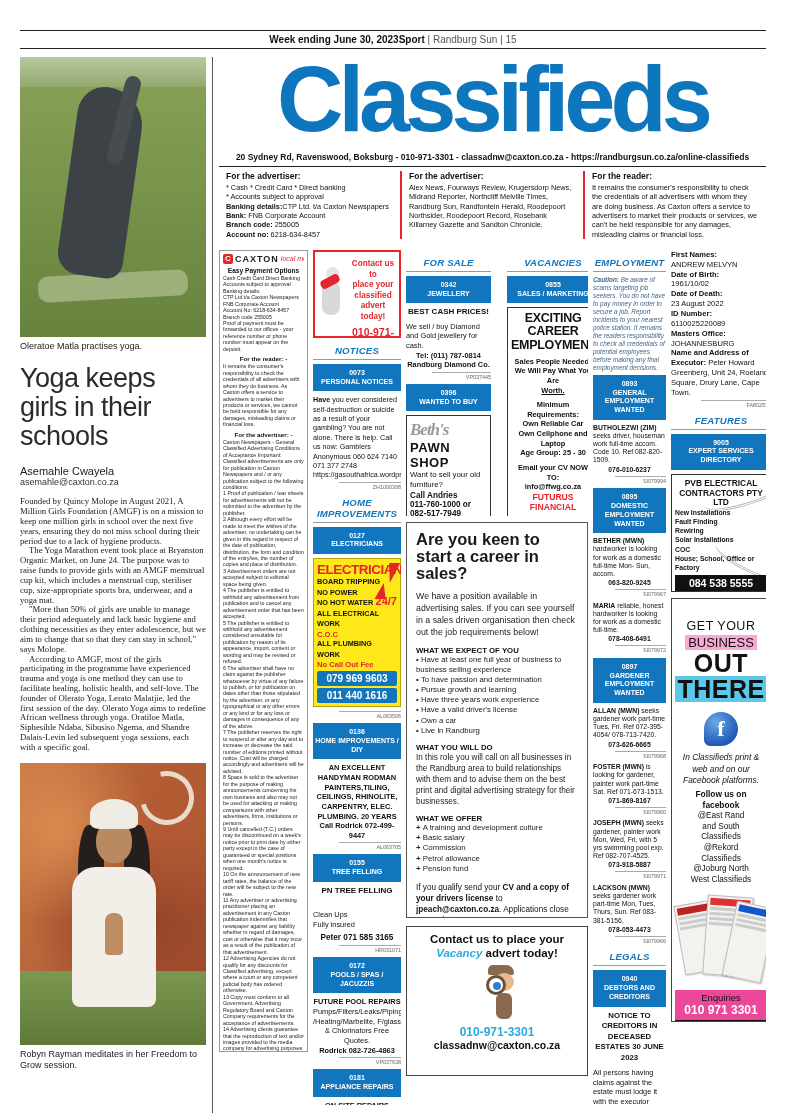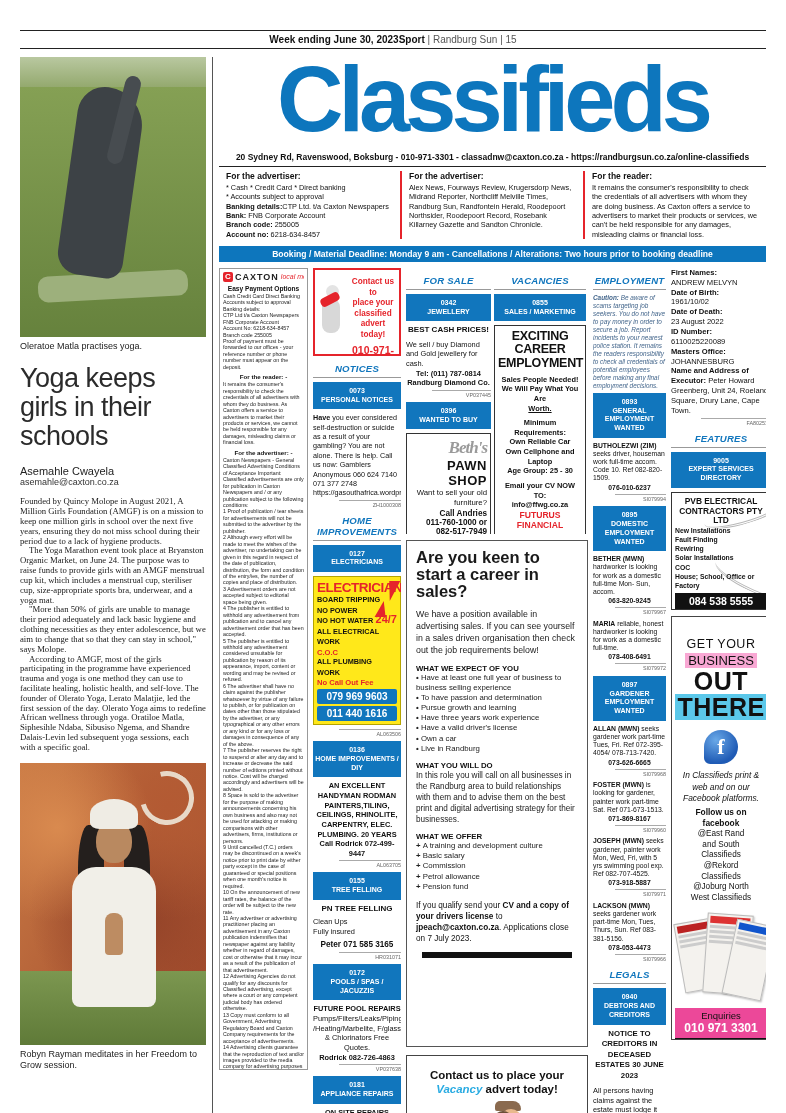--- a/index.html
+++ b/index.html
@@ -34,21 +34,21 @@
   .ib-title {font-weight:bold;font-size:8.5px;margin-bottom:1px}
   .deadline {background:#0d76bd;color:#fff;font-weight:bold;font-size:8.6px;text-align:center;padding:3px 0;margin-top:2px}
   
   .cols {display:flex;gap:5px;margin-top:6px;height:855px;overflow:hidden}
   .col {overflow:hidden}
   .col-terms {width:89px;flex:none}
   .col-home {width:88px;flex:none}
   .col-mid {width:182px;flex:none}
   .col-emp {width:73px;flex:none}
   .col-feat {width:100px;flex:none}
-  .mid-top {display:flex;gap:3px;height:266px;overflow:hidden}
+  .mid-top {display:flex;gap:16px;height:266px;overflow:hidden}
   .sub-fs {width:85px;flex:none;overflow:hidden}
   .sub-vac {width:92px;flex:none;overflow:hidden}
   
   .sec-hdr {text-align:center;color:#1176bd;font-style:italic;font-weight:bold;font-size:9.6px;border-bottom:1px solid #999;padding:2px 0 3px;margin:5px 0 4px;letter-spacing:0.2px}
   .cat-box {background:#1176bd;color:#fff;text-align:center;font-weight:bold;font-size:7px;line-height:1.25;padding:5px 2px;margin:3px 0 4px}
   .listing {font-size:6.8px;line-height:1.2;margin-bottom:2px}
   .listing .ln {font-weight:bold}
   .listing .lp {font-weight:bold;text-align:center;margin-top:1px}
   .adid {font-size:5.4px;color:#666;text-align:right;border-top:1px solid #aaa;width:70%;margin:2px 0 4px auto;padding-top:1px}
   .adbox {border:1px solid #333;padding:4px 3px;margin:2px 0 5px;overflow:hidden}
@@ -80,48 +80,48 @@
   .bolt {position:absolute;top:4px;right:3px;width:0;height:0;border-left:7px solid transparent;border-right:4px solid transparent;border-top:20px solid #e5242b;transform:skewX(-18deg)}
   .bolt:after {content:"";position:absolute;left:-10px;top:-2px;width:0;height:0;border-left:4px solid transparent;border-right:7px solid transparent;border-bottom:16px solid #e5242b;transform:translateY(2px)}
   .elec-line {font-weight:bold;font-size:7.3px;line-height:1.45}
   .elec-247 {color:#e5242b;font-weight:bold;font-size:11px;float:right;margin-top:-14px}
   .elec-red {color:#e5242b;font-weight:bold;font-size:7.6px}
   .elec-phone {background:#1176bd;color:#fff;font-weight:bold;font-size:10px;text-align:center;border-radius:2px;padding:2px 0;margin-top:2px}
   
   .cad {font-size:7.4px;line-height:1.3;text-align:center}
   .cad .b {font-weight:bold}
   
-  .beths {text-align:right}
+  .beths {text-align:left}
   .beths-logo {font-family:"Liberation Serif",serif;font-style:italic;font-weight:bold;font-size:17px;color:#9a9a9a;letter-spacing:-1px}
   .beths-title {font-weight:bold;font-size:13px;letter-spacing:0.5px}
   .beths .l {font-size:7.8px;line-height:1.3}
   .beths .b {font-weight:bold;font-size:8.2px}
   
   .career {text-align:center}
   .career-title {font-weight:bold;font-size:12.5px;line-height:1.05;letter-spacing:-0.3px}
   .career .b8 {font-weight:bold;font-size:7.4px;line-height:1.3}
   .career .u {text-decoration:underline}
   .career .gap {height:5px}
   .futurus {color:#e5242b;font-weight:bold;font-size:8.6px;margin-top:0}
   
   .caution {font-style:italic;color:#41648a;font-size:6.4px;line-height:1.25}
   .caution .ct {font-weight:bold}
   
-  .sales-ad {border:1px solid #555;padding:8px 9px;margin-top:6px;height:507px;overflow:hidden}
+  .sales-ad {border:1px solid #555;padding:8px 9px;margin-top:6px;height:396px;overflow:hidden}
   .sa-title {font-weight:bold;font-size:16.5px;line-height:1.02;color:#1a1a1a;margin-bottom:10px}
   .sa-body {font-size:8.8px;line-height:1.35;color:#222}
   .sa-h {font-weight:bold;font-size:7.8px;margin-top:7px}
   .sa-ul {list-style:none;font-size:7.8px;line-height:1.3;color:#222}
   .sa-ul li:before {content:"• ";font-weight:bold}
   .sa-ul.plus li:before {content:"+ "}
   .sa-apply {font-size:8.2px;line-height:1.35;margin-top:8px}
   .sa-apply .b {font-weight:bold}
   .sa-logo {margin:8px auto 2px;width:150px}
   
-  .vac-box {border:1px solid #444;margin-top:8px;height:124px;padding:12px;text-align:center;overflow:hidden;position:relative}
+  .vac-box {border:1px solid #444;margin-top:8px;height:150px;padding:5px;text-align:center;overflow:hidden;position:relative}
   .vb-t {font-weight:bold;font-size:11.5px;line-height:1.25}
   .vb-cy {color:#29abe2;font-style:italic}
   .det {position:relative;height:64px}
   .det-hat {position:absolute;left:76px;top:4px;width:26px;height:10px;background:#8a6a4e;border-radius:5px 8px 2px 2px}
   .det-face {position:absolute;left:82px;top:12px;width:20px;height:18px;background:#e9b98d;border-radius:50%}
   .det-glass {position:absolute;left:74px;top:14px;width:20px;height:20px;background:#fff;border:3px solid #6b4f37;border-radius:50%}
   .det-iris {position:absolute;left:81px;top:21px;width:8px;height:8px;background:#2f7fd0;border-radius:50%}
   .det-body {position:absolute;left:84px;top:32px;width:16px;height:26px;background:#8a6a4e;border-radius:6px}
   .vb-phone {color:#29abe2;font-weight:bold;font-size:12px}
   .vb-mail {font-weight:bold;font-size:10.5px}
@@ -237,21 +237,20 @@
         <div class="info-box">
           <div class="ib-title">For the advertiser:</div>
           <div>Alex News, Fourways Review, Krugersdorp News, Midrand Reporter, Northcliff Melville Times, Randburg Sun, Randfontein Herald, Roodepoort Northsider, Roodepoort Record, Rosebank Killarney Gazette and Sandton Chronicle.</div>
         </div>
         <div class="info-box">
           <div class="ib-title">For the reader:</div>
           <div>It remains the consumer's responsibility to check the credentials of all advertisers with whom they are doing business. As Caxton offers a service to advertisers to market their products or services, we can't be held responsible for any damages, misleading claims or financial loss.</div>
         </div>
       </div>
 
-      <div class="deadline">Booking / Material Deadline: Monday 9 am - Cancellations / Alterations: Two hours prior to booking deadline</div>
 
       <div class="cols">
 
         <div class="col col-terms">
           <div class="terms-box">
             <div class="cx-logo">
               <span class="cx-c">C</span>
               <span class="cx-name" style="font-size:9px">CAXTON</span>
               <span class="cx-local" style="color:#e5242b">local media</span>
             </div>
@@ -355,21 +354,21 @@
             <div class="b">Call Rodrick 072-499-9447</div>
           </div>
           <div class="adid">AL063705</div>
 
           <div class="cat-box">
             <div>0155</div>
             <div>TREE FELLING</div>
           </div>
           <div class="cad" style="text-align:left">
             <div class="b" style="text-align:center;font-size:8px">PN TREE FELLING</div>
-            <div style="margin-top:3px">Clean Ups</div>
+            <div style="margin-top:14px">Clean Ups</div>
             <div>Fully insured</div>
             <div class="b" style="text-align:center;margin-top:3px;font-size:8.2px">Peter 071 585 3165</div>
           </div>
           <div class="adid">HR031071</div>
 
           <div class="cat-box">
             <div>0172</div>
             <div>POOLS / SPAS / JACUZZIS</div>
           </div>
           <div class="cad">

